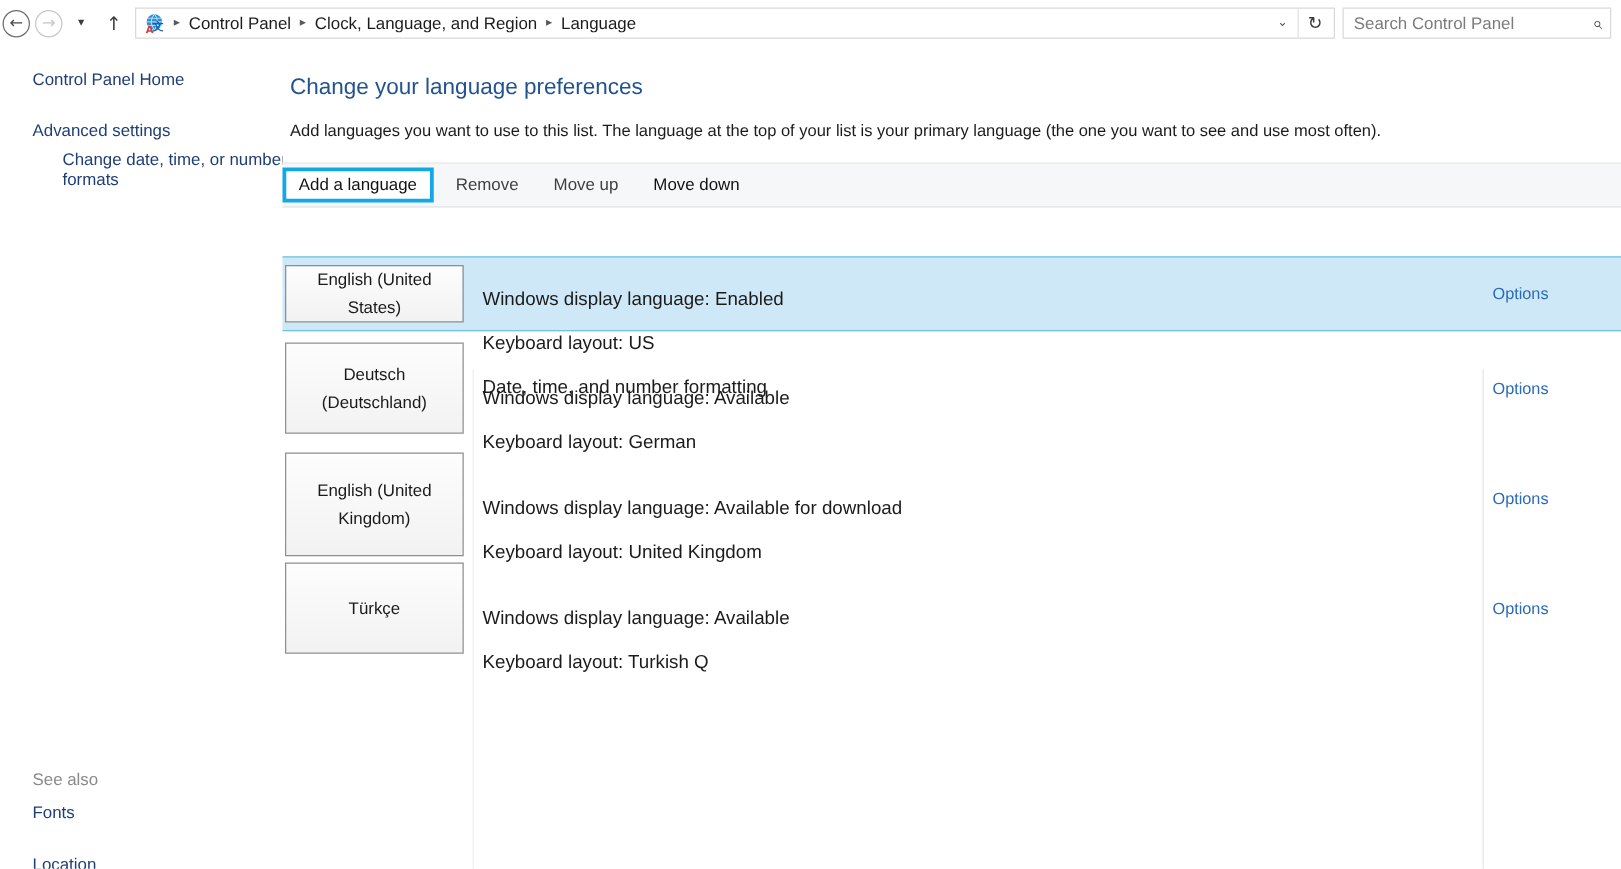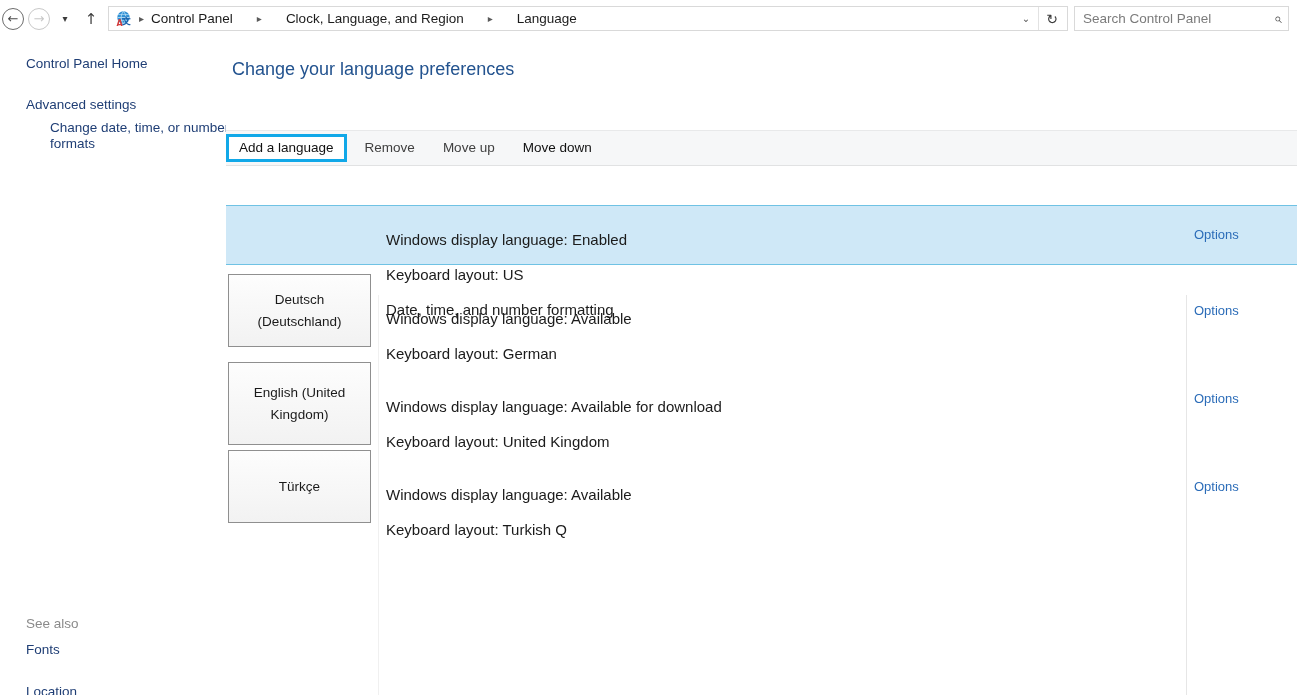--- a/index.html
+++ b/index.html
@@ -74,21 +74,20 @@
     flex: 0 0 auto;
     margin-right: 2px;
     position: relative;
   }
   .crumbs {
     display: flex;
     align-items: center;
     flex: 1 1 auto;
     min-width: 0;
     overflow: hidden;
-    gap: 17px;
   }
   .crumb {
     font-size: 13.5px;
     color: #1c1c1c;
     white-space: nowrap;
     padding: 0 2px;
   }
   .crumb-sep {
     color: #5a5a5a;
     font-size: 10px;
@@ -347,34 +346,36 @@
   <a class="side-link wrap" style="top:83px;">Change date, time, or number formats</a>
 
   <div class="see-also-label" style="top:579px;text-align:center;">See also</div>
   <a class="side-link" style="top:605px;">Fonts</a>
   <a class="side-link" style="top:647px;">Location</a>
 </div>
 
 <div class="main">
 
   <div class="page-title">Change your language preferences</div>
+  <div class="page-desc">Add languages you want to use to this list. The language at the top of your list is your primary language (the one you want to see and use most often).</div>
 
   <div class="toolbar">
     <div class="tb-item highlighted">Add a language</div>
     <div class="tb-item disabled">Remove</div>
     <div class="tb-item disabled">Move up</div>
     <div class="tb-item">Move down</div>
   </div>
 
   <div class="lang-list">
 
     <div class="row-divider"></div>
     <div class="col-divider"></div>
 
     <div class="lang-row selected" style="top:39px; height:60px;">
+      <div class="lang-tile" style="top:6px; height:46px;">English (United States)</div>
       <div class="lang-info" style="top:7px;">
         <span style="display:block">Windows display language: Enabled</span>
         <span style="display:block">Keyboard layout: US</span>
         <span style="display:block">Date, time, and number formatting</span>
       </div>
       <a class="lang-options" style="top:21px; left:968px;">Options</a>
     </div>
 
     <div class="lang-row" style="top:99px; height:88px;">
       <div class="lang-tile" style="top:9px; height:73px;">Deutsch (Deutschland)</div>

